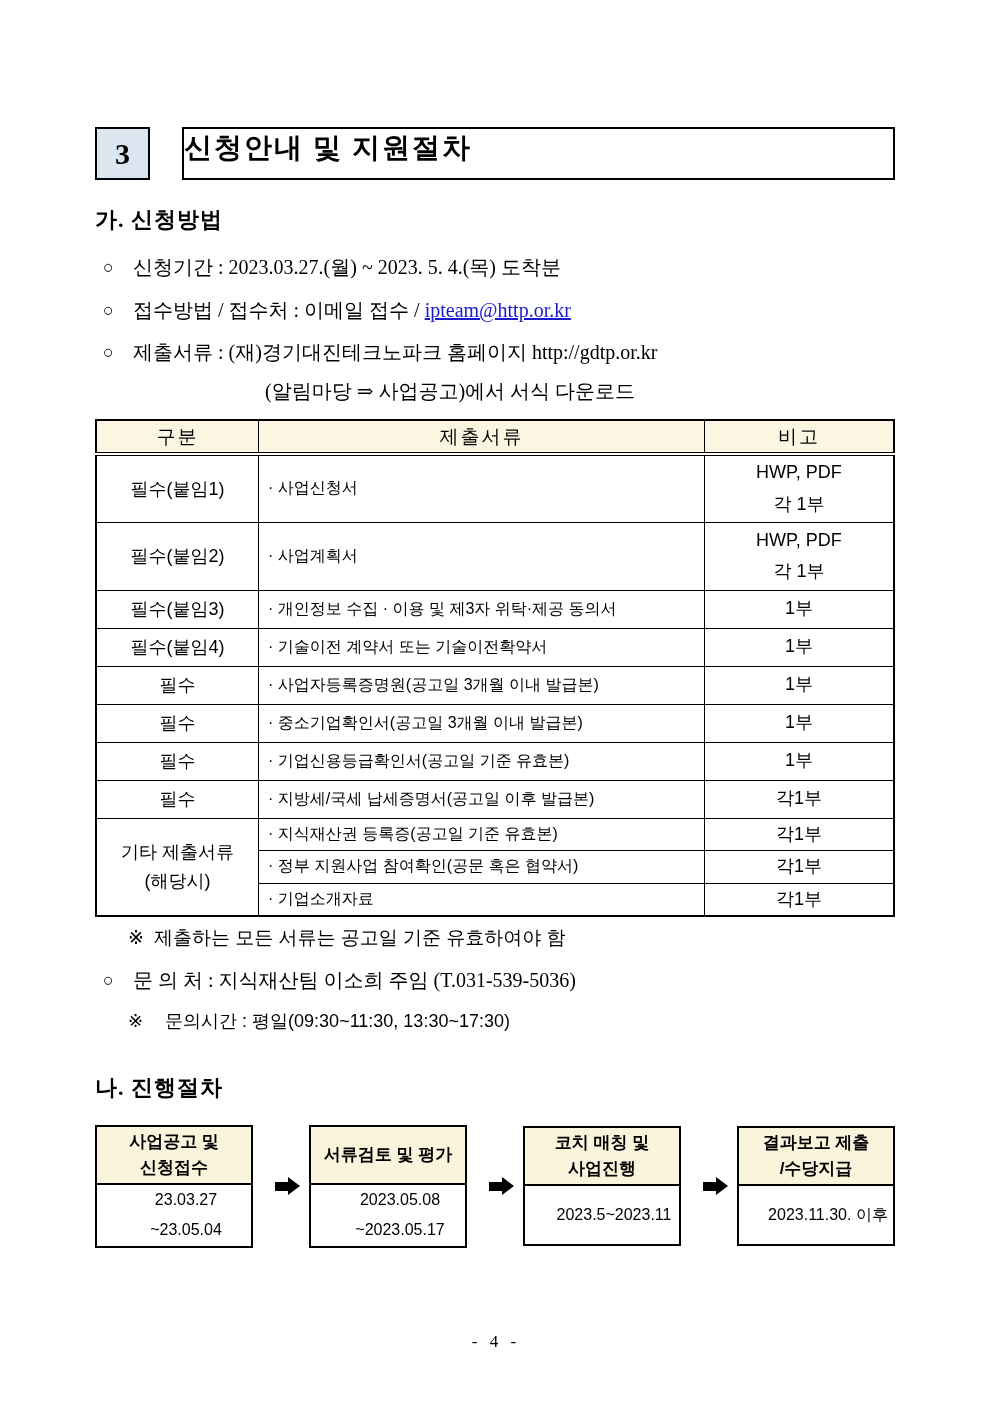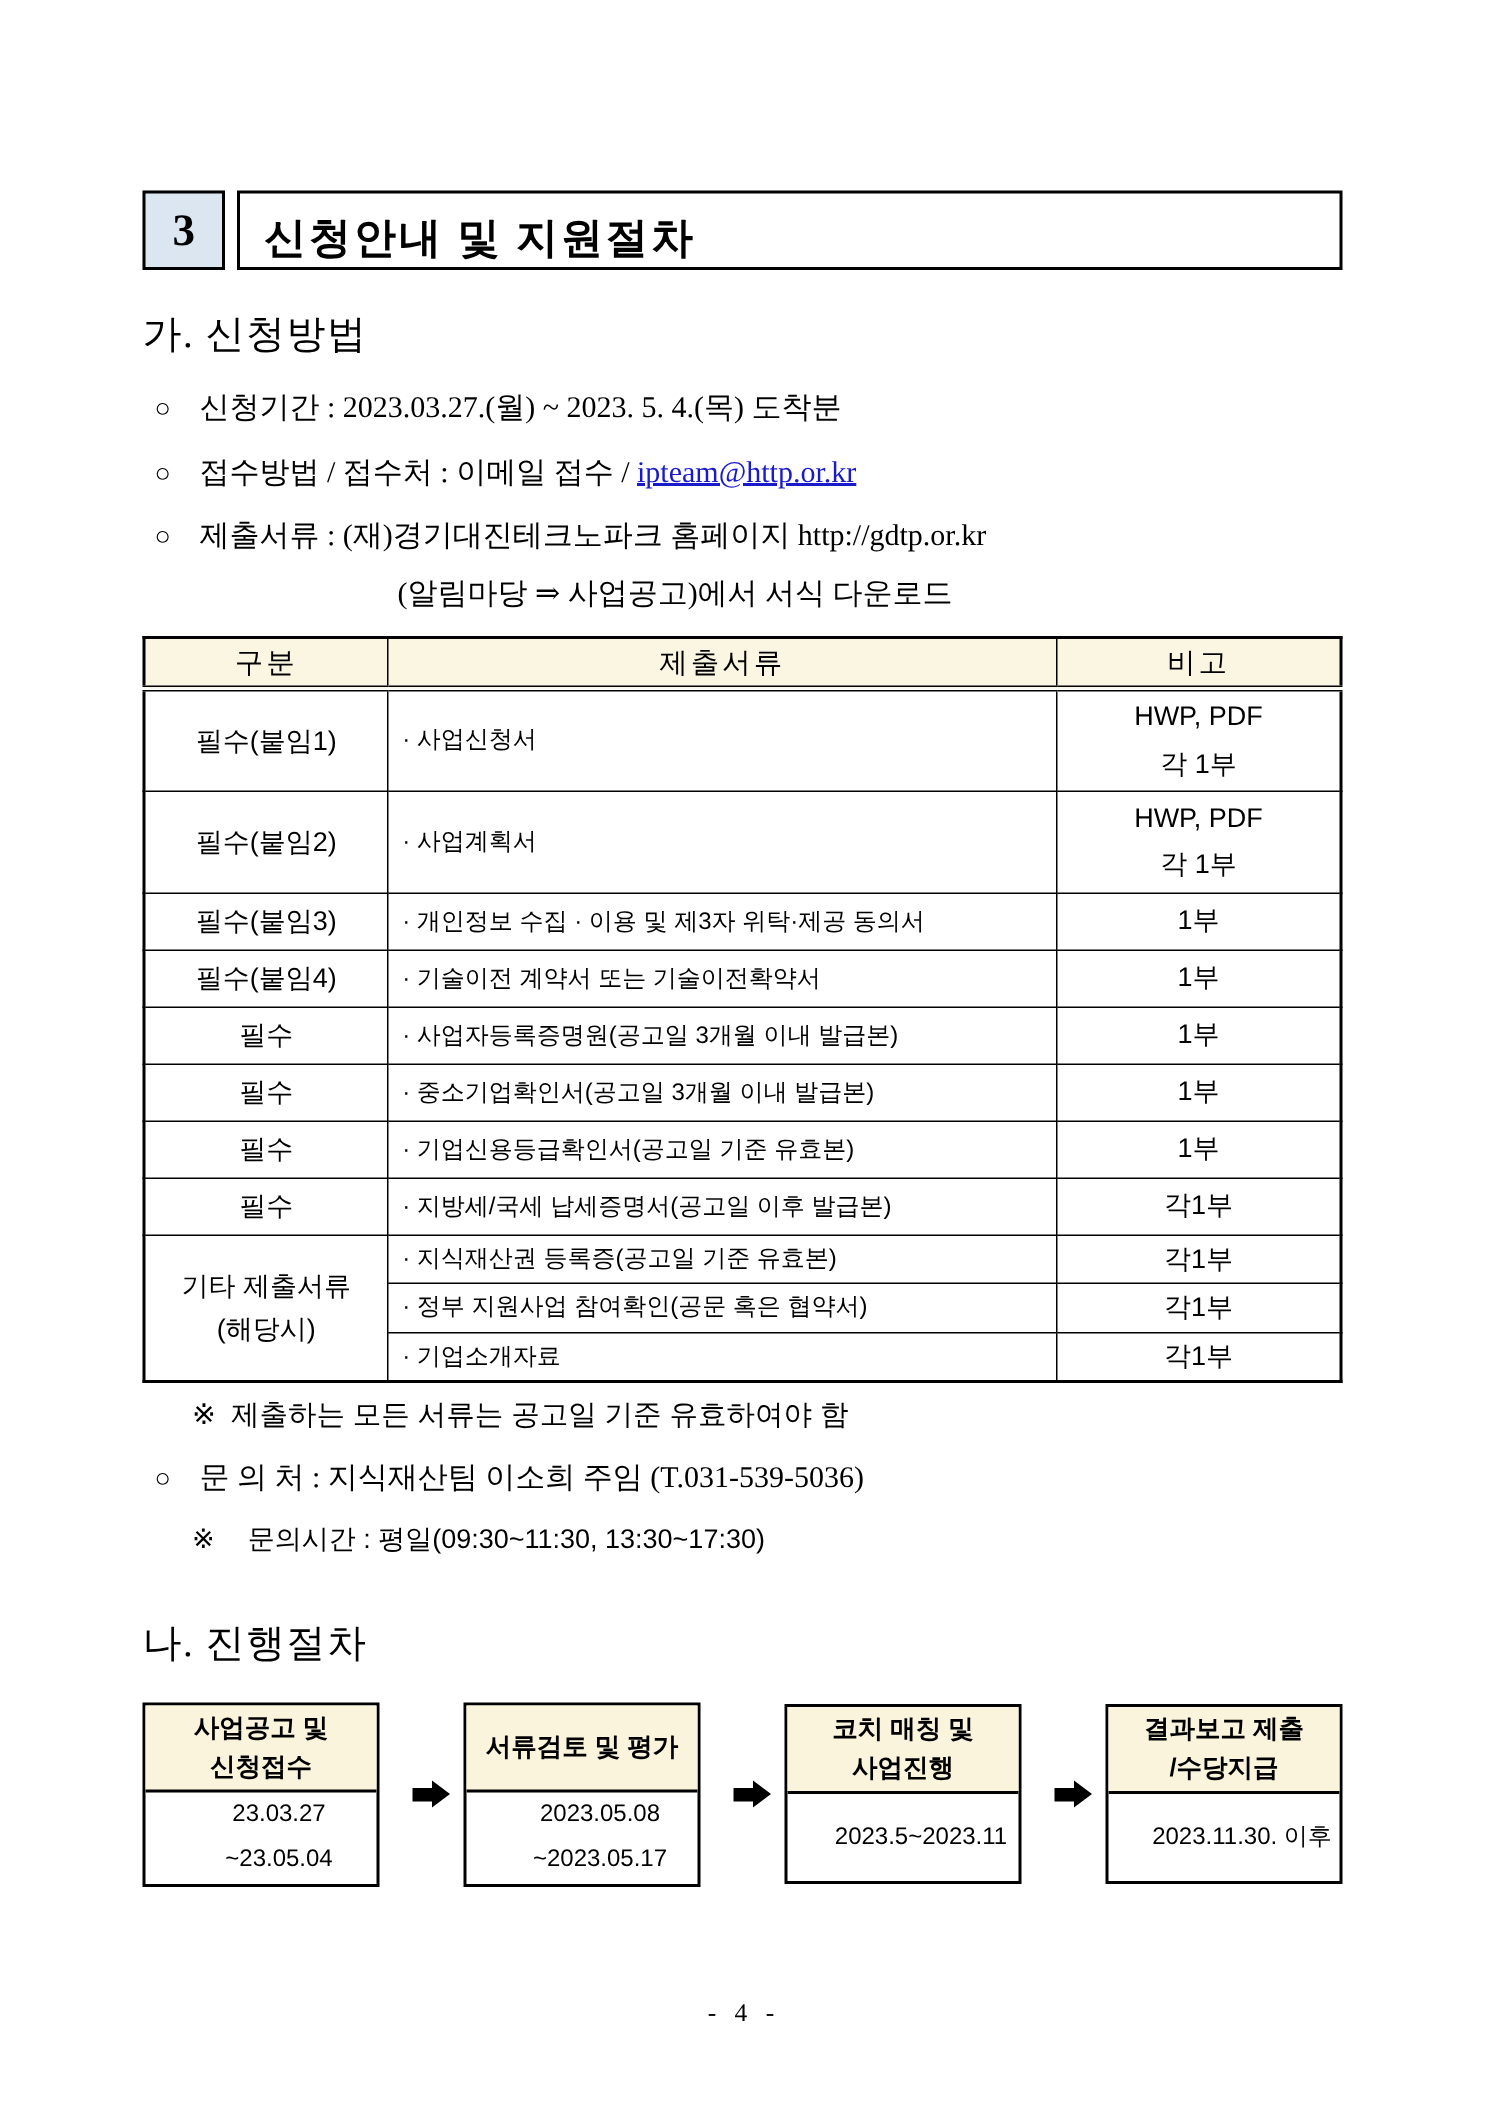--- a/index.html
+++ b/index.html
@@ -6,26 +6,26 @@
   html, body { width: 992px; background: #ffffff; }
   body { height: 1403px; position: relative; overflow: hidden;
          font-family: "Liberation Serif", "DejaVu Serif", serif; color: #000; }
   .content { position: absolute; left: 95px; top: 127px; width: 800px; }
 
   
   .header-row { display: flex; align-items: stretch; height: 53px; }
   .num-box { width: 55px; height: 53px; background: #dce6f1; border: 2px solid #000;
              display: flex; align-items: center; justify-content: center;
              font-size: 30px; font-weight: bold; }
-  .title-box { flex: 1; margin-left: 8px; border: 2px solid #000;
-               display: flex; align-items: flex-end; padding-left: 16px; }
+  .title-box { flex: 1; margin-left: 32px; border: 2px solid #000;
+               display: flex; align-items: flex-start; }
   .title-box .title { font-size: 28px; font-weight: bold; letter-spacing: 2px; }
 
   
-  .sub-heading { font-size: 26px; font-weight: normal; letter-spacing: 1px; }
+  .sub-heading { font-size: 22px; font-weight: bold; letter-spacing: 1px; }
   .heading-apply { margin-top: 25px; }
   .heading-process { margin-top: 40px; }
 
   
   .bullet-line { display: flex; margin-top: 17px; font-size: 20px; line-height: 26px; }
   .bullet-line .marker { width: 38px; text-align: left; padding-left: 8px; font-size: 18px; }
   .continuation { margin-top: 13px; padding-left: 170px; font-size: 20px; line-height: 26px; }
   .email-link { color: #1a1acd; text-decoration: underline; cursor: pointer; }
 
   

